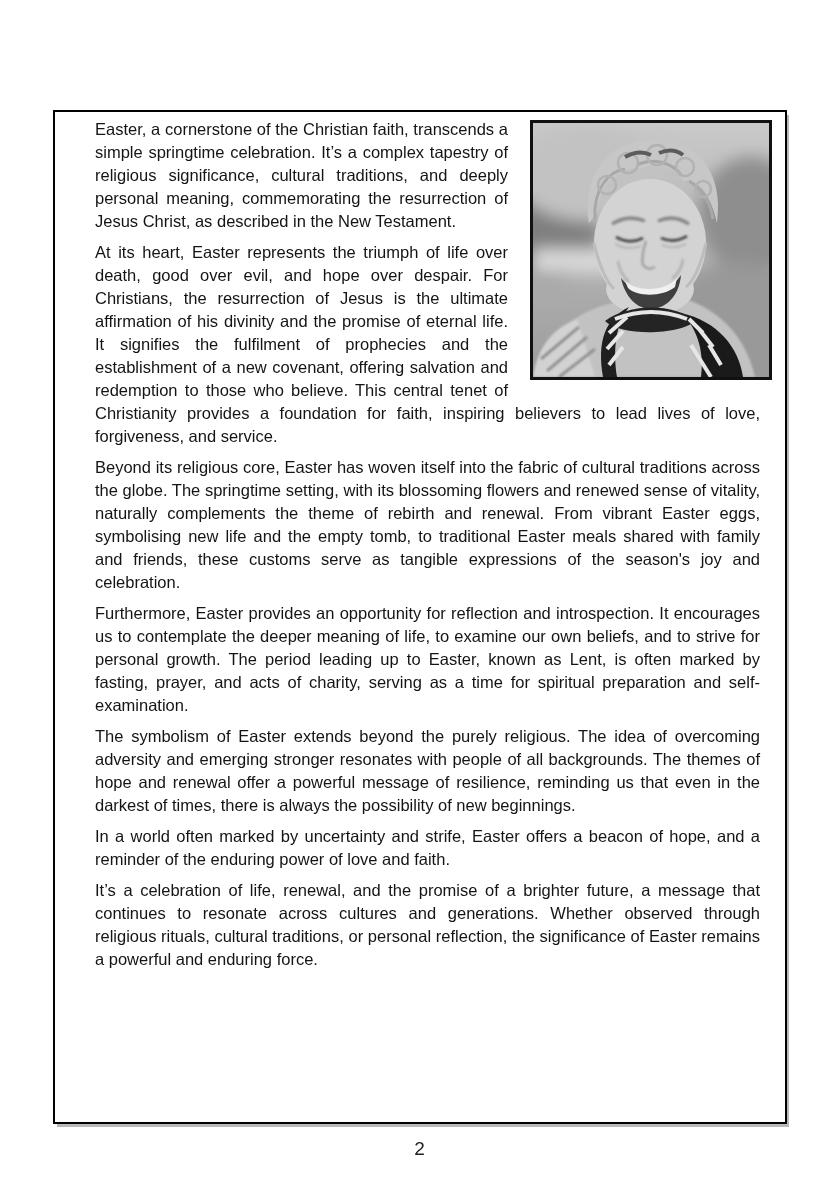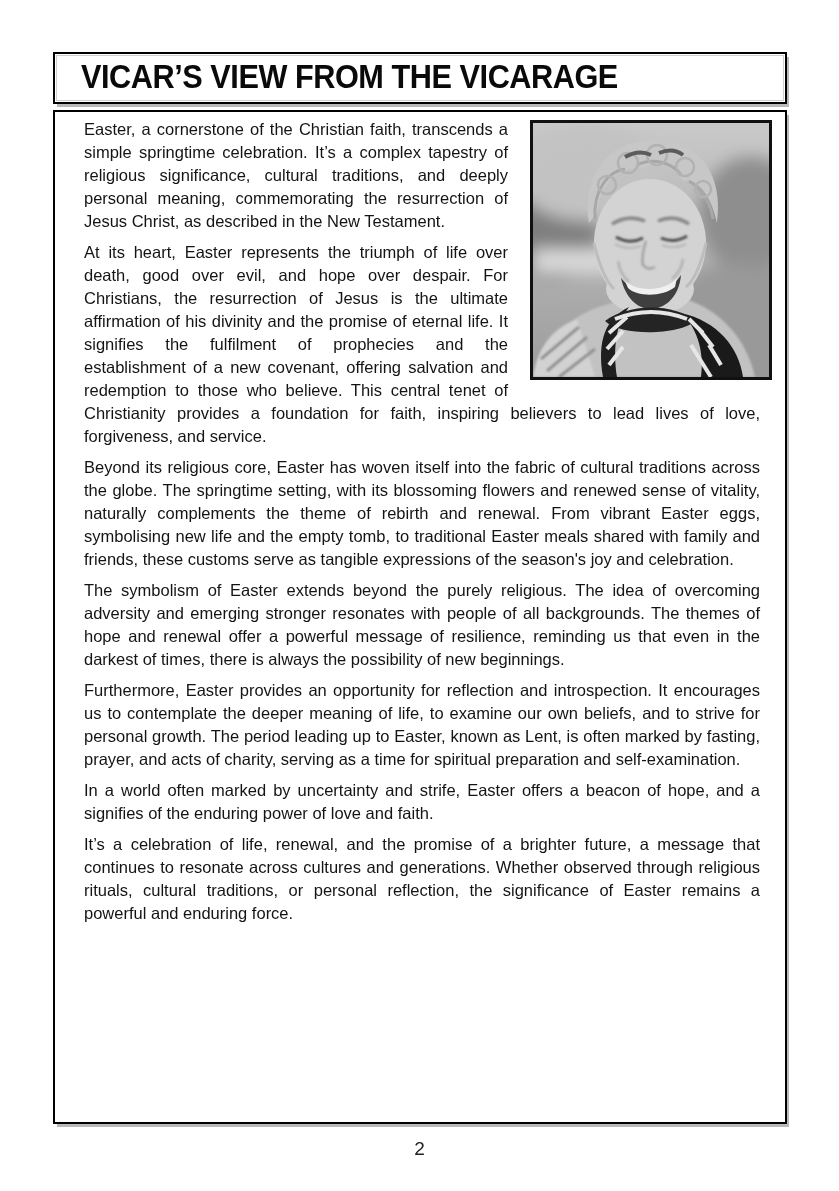--- a/index.html
+++ b/index.html
@@ -17,45 +17,41 @@
   }
   .header-box h1 {
     margin:0; padding:0 0 0 28px; font-size:33px; font-weight:bold;
     line-height:46px; letter-spacing:-0.5px; white-space:nowrap;
     transform:scaleX(0.93); transform-origin:left center; color:#0a0a0a;
   }
   .body-box {
     position:absolute; left:53px; top:110px; width:734px; height:1014px;
     box-sizing:border-box; border:2px solid #000; background:#fff;
     box-shadow:3px 4px 0 -1px #b9b9b9;
-    padding:6px 25px 8px 29px; overflow:hidden;
+    padding:6px 25px 8px 40px; overflow:hidden;
   }
   figure.photo {
     float:right; width:236px; height:254px; margin:2px -12px 10px 22px;
     border:3px solid #111; padding:0; background:#b5b5b5;
   }
   figure.photo svg { display:block; }
   .article-text p {
     margin:0 0 8px 0; font-size:16.5px; line-height:23px;
     text-align:justify; color:#141414;
   }
   .footer {
     position:absolute; top:1138px; left:0; width:839px; text-align:center;
     font-size:19px; color:#222;
   }
 </style>
 </head>
 <body>
 
 <div class="page">
 
-  <div class="header-box">
-    <div class="header-inner"></div>
-    <h1>VICAR’S VIEW FROM THE VICARAGE</h1>
-  </div>
 
   <div class="body-box">
 
     <figure class="photo">
       <svg viewBox="0 0 236 254" width="236" height="254" xmlns="http://www.w3.org/2000/svg">
         <defs>
           <linearGradient id="bgg" x1="0" y1="0" x2="0" y2="1">
             <stop offset="0" stop-color="#c9c9c9"></stop>
             <stop offset="0.45" stop-color="#b6b6b6"></stop>
             <stop offset="0.72" stop-color="#a9a9a9"></stop>
@@ -127,23 +123,23 @@
           <path d="M156,196 l14,14 M166,206 l14,18 M176,222 l12,20 M158,222 l20,32" stroke="#e6e6e6" stroke-width="4" fill="none"></path>
           <path d="M82,196 q36,-14 72,0" stroke="#e6e6e6" stroke-width="4" fill="none"></path>
         </g>
       </svg>
     </figure>
 
     <div class="article-text" id="paragraphs">
         <p>Easter, a cornerstone of the Christian faith, transcends a simple springtime celebration. It’s a complex tapestry of religious significance, cultural traditions, and deeply personal meaning, commemorating the resurrection of Jesus Christ, as described in the New Testament.</p>
         <p>At its heart, Easter represents the triumph of life over death, good over evil, and hope over despair. For Christians, the resurrection of Jesus is the ultimate affirmation of his divinity and the promise of eternal life. It signifies the fulfilment of prophecies and the establishment of a new covenant, offering salvation and redemption to those who believe. This central tenet of Christianity provides a foundation for faith, inspiring believers to lead lives of love, forgiveness, and service.</p>
         <p>Beyond its religious core, Easter has woven itself into the fabric of cultural traditions across the globe. The springtime setting, with its blossoming flowers and renewed sense of vitality, naturally complements the theme of rebirth and renewal. From vibrant Easter eggs, symbolising new life and the empty tomb, to traditional Easter meals shared with family and friends, these customs serve as tangible expressions of the season's joy and celebration.</p>
+        <p>Furthermore, Easter provides an opportunity for reflection and introspection. It encourages us to contemplate the deeper meaning of life, to examine our own beliefs, and to strive for personal growth. The period leading up to Easter, known as Lent, is often marked by fasting, prayer, and acts of charity, serving as a time for spiritual preparation and self-examination.</p>
         <p>The symbolism of Easter extends beyond the purely religious. The idea of overcoming adversity and emerging stronger resonates with people of all backgrounds. The themes of hope and renewal offer a powerful message of resilience, reminding us that even in the darkest of times, there is always the possibility of new beginnings.</p>
-        <p>Furthermore, Easter provides an opportunity for reflection and introspection. It encourages us to contemplate the deeper meaning of life, to examine our own beliefs, and to strive for personal growth. The period leading up to Easter, known as Lent, is often marked by fasting, prayer, and acts of charity, serving as a time for spiritual preparation and self-examination.</p>
-        <p>In a world often marked by uncertainty and strife, Easter offers a beacon of hope, and a signifies of the enduring power of love and faith.</p>
+        <p>In a world often marked by uncertainty and strife, Easter offers a beacon of hope, and a reminder of the enduring power of love and faith.</p>
         <p>It’s a celebration of life, renewal, and the promise of a brighter future, a message that continues to resonate across cultures and generations. Whether observed through religious rituals, cultural traditions, or personal reflection, the significance of Easter remains a powerful and enduring force.</p>
       </div>
 
   </div>
 
   <div class="footer">
     <span>2</span>
   </div>
 
 </div>

